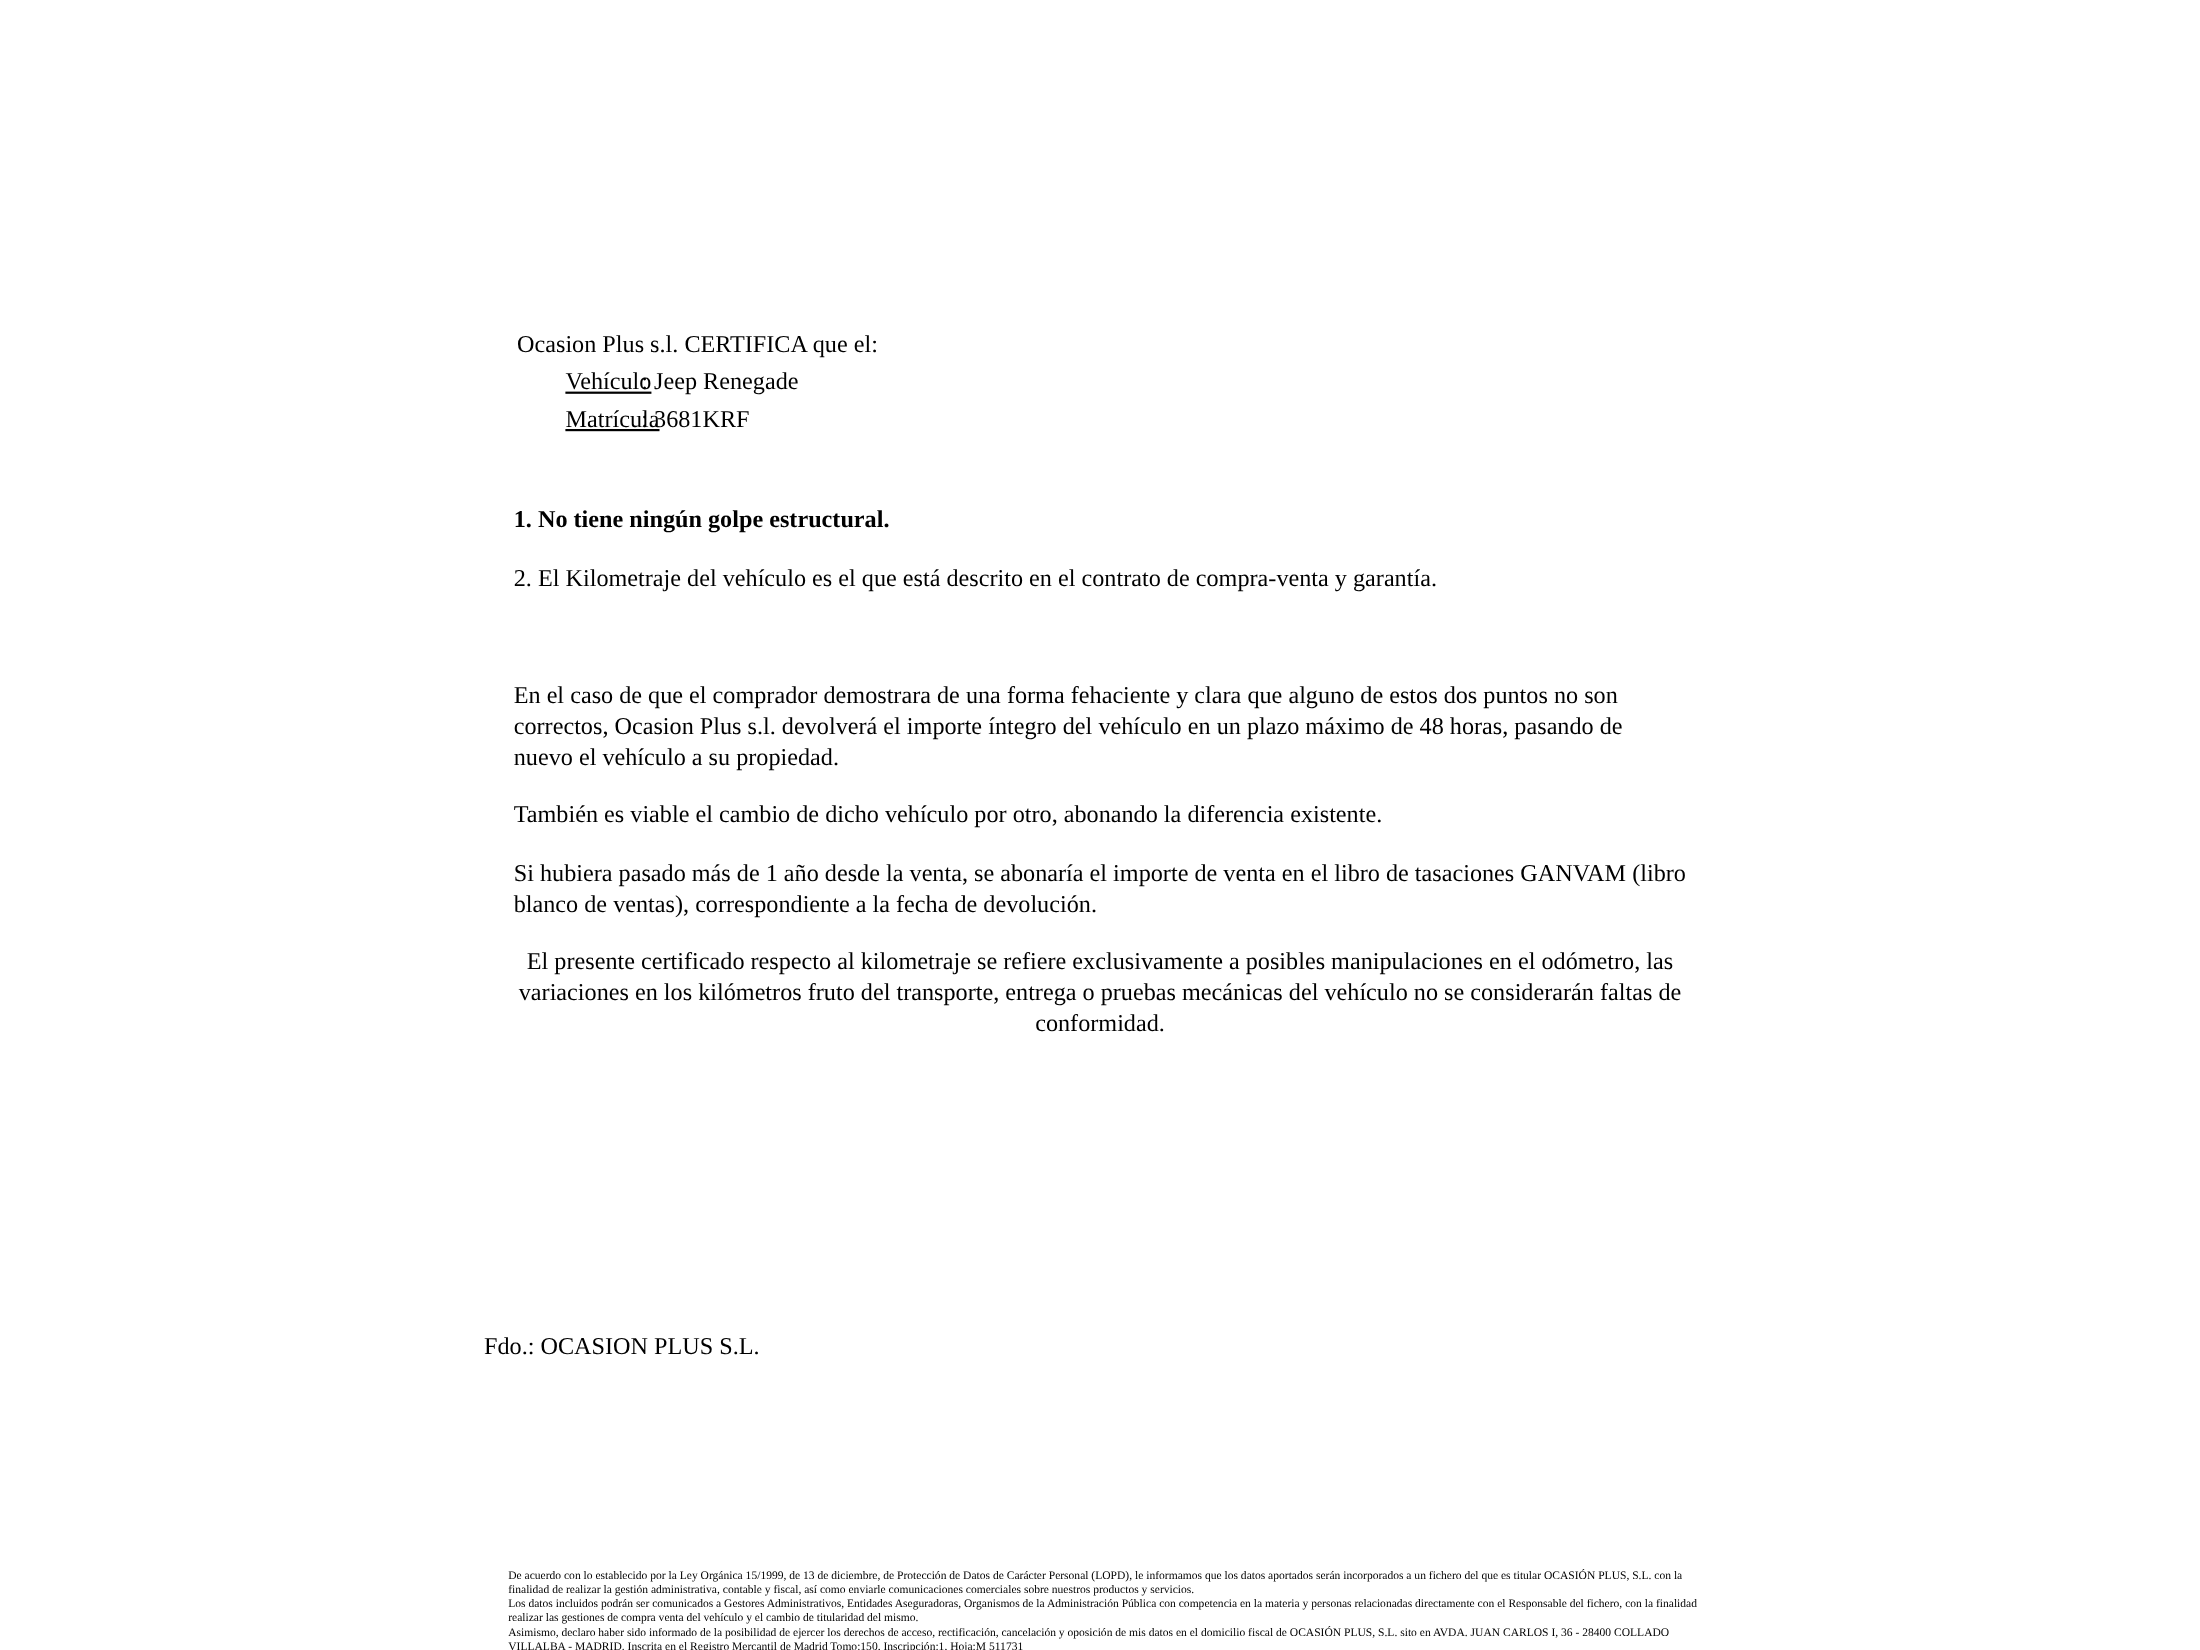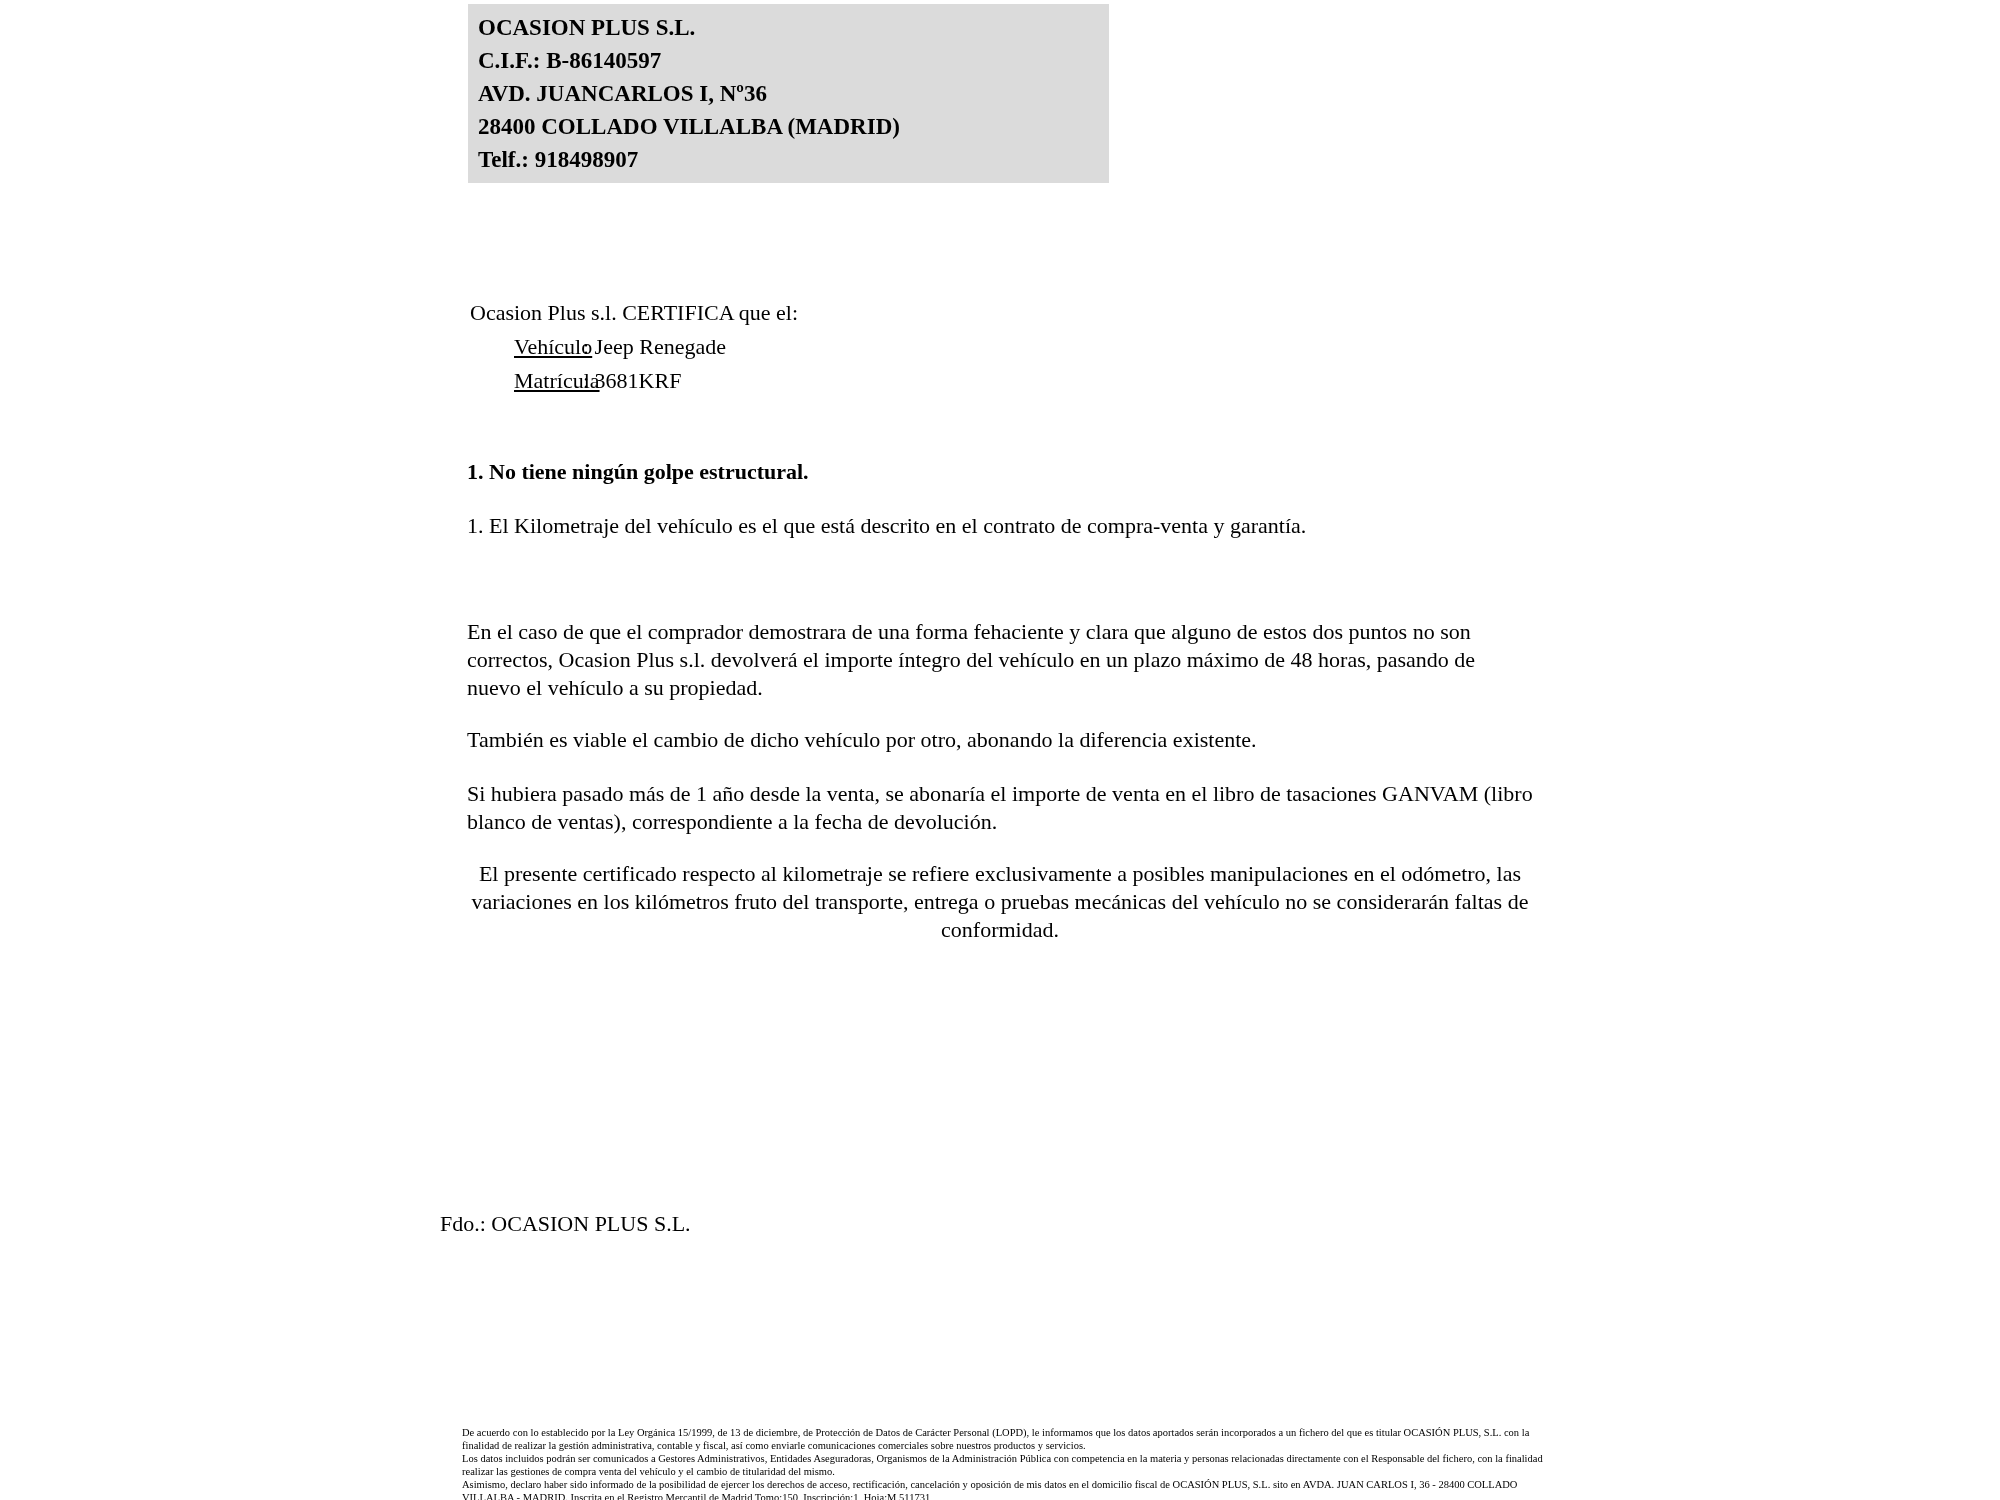--- a/index.html
+++ b/index.html
@@ -78,41 +78,34 @@
     width: 1090px;
     font-size: 10.5px;
     line-height: 13px;
   }
 </style>
 </head>
 <body>
 
 <div class="page">
 
-  <div class="header-box">
-    <div>OCASION PLUS S.L.</div>
-    <div>C.I.F.: B-86140597</div>
-    <div>AVD. JUANCARLOS I, Nº36</div>
-    <div>28400 COLLADO VILLALBA (MADRID)</div>
-    <div>Telf.: 918498907</div>
-  </div>
 
 
   <div class="certify-block">
     <div>Ocasion Plus s.l. CERTIFICA que el:</div>
     <div>
       <span class="label-cell"><span class="label-underline">Vehículo</span></span><span>: Jeep Renegade</span>
     </div>
     <div>
       <span class="label-cell"><span class="label-underline">Matrícula</span></span><span>: 3681KRF</span>
     </div>
   </div>
 
   <div class="point point-1">1. No tiene ningún golpe estructural.</div>
-  <div class="point point-2">1. El Kilometraje del vehículo es el que está descrito en el contrato de compra-venta y garantía.</div>
+  <div class="point point-2">2. El Kilometraje del vehículo es el que está descrito en el contrato de compra-venta y garantía.</div>
 
   <div class="para para-refund">En el caso de que el comprador demostrara de una forma fehaciente y clara que alguno de estos dos puntos no son correctos, Ocasion Plus s.l. devolverá el importe íntegro del vehículo en un plazo máximo de 48 horas, pasando de nuevo el vehículo a su propiedad.</div>
   <div class="para para-exchange">También es viable el cambio de dicho vehículo por otro, abonando la diferencia existente.</div>
   <div class="para para-ganvam">Si hubiera pasado más de 1 año desde la venta, se abonaría el importe de venta en el libro de tasaciones GANVAM (libro blanco de ventas), correspondiente a la fecha de devolución.</div>
   <div class="para para-odometer">El presente certificado respecto al kilometraje se refiere exclusivamente a posibles manipulaciones en el odómetro, las variaciones en los kilómetros fruto del transporte, entrega o pruebas mecánicas del vehículo no se considerarán faltas de conformidad.</div>
 
   <div class="signature">Fdo.: OCASION PLUS S.L.</div>
 
   <div class="legal-footer">
     <div>De acuerdo con lo establecido por la Ley Orgánica 15/1999, de 13 de diciembre, de Protección de Datos de Carácter Personal (LOPD), le informamos que los datos aportados serán incorporados a un fichero del que es titular OCASIÓN PLUS, S.L. con la finalidad de realizar la gestión administrativa, contable y fiscal, así como enviarle comunicaciones comerciales sobre nuestros productos y servicios.</div>

